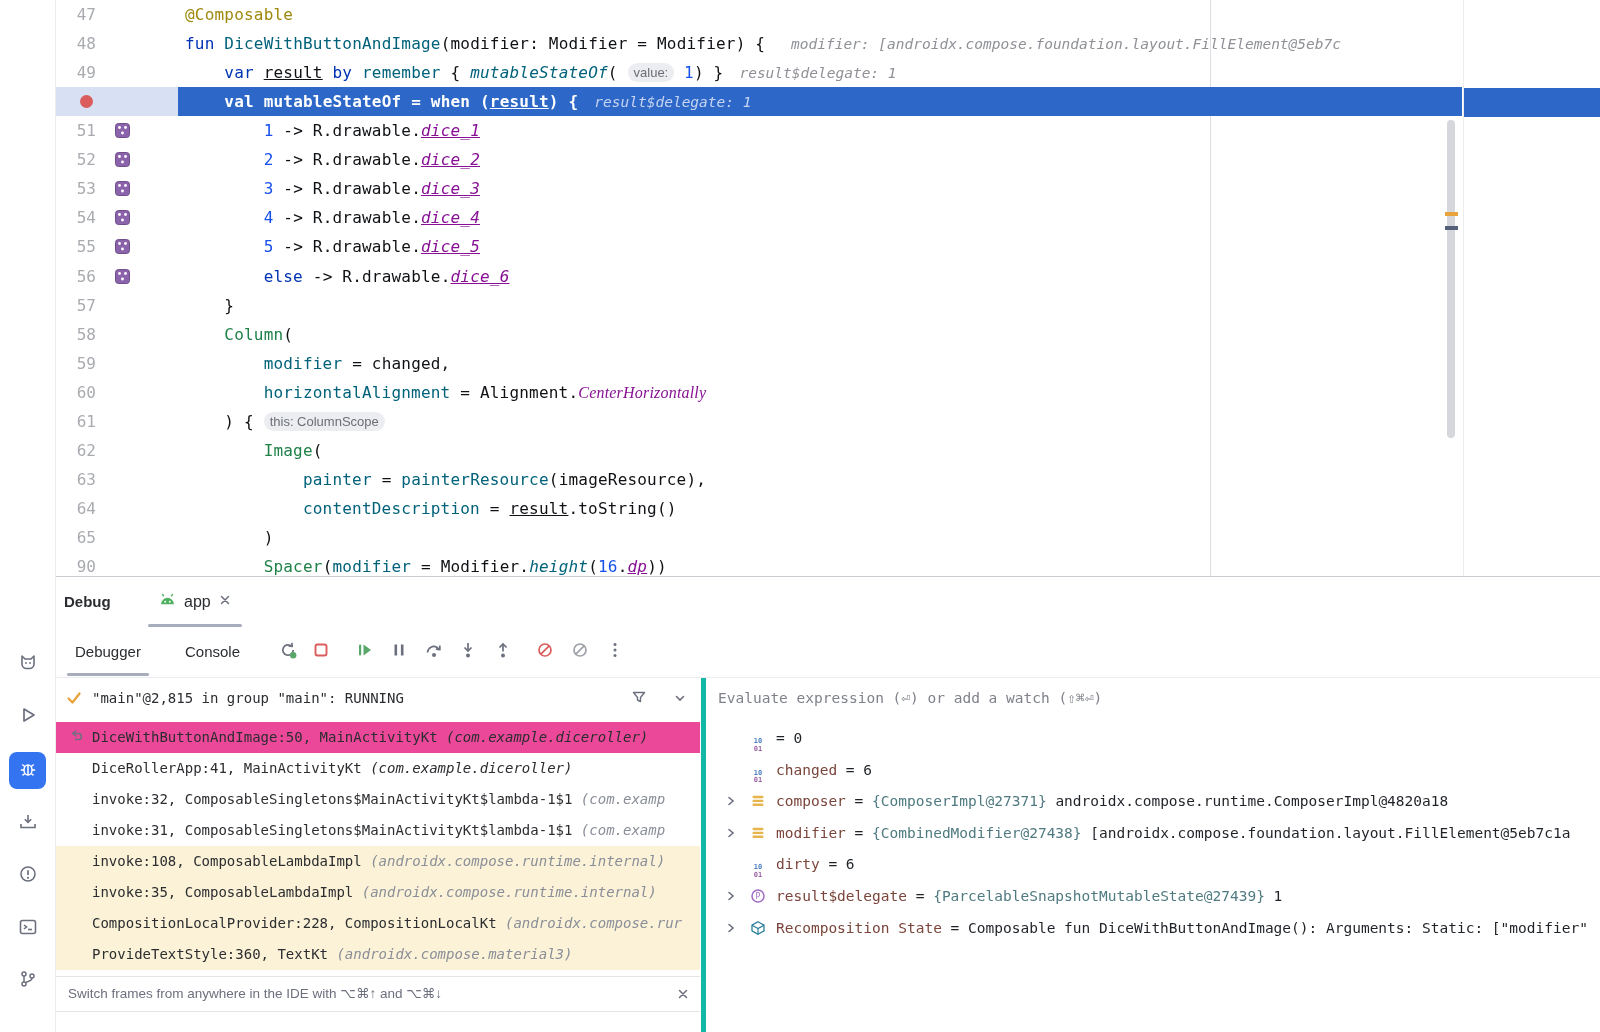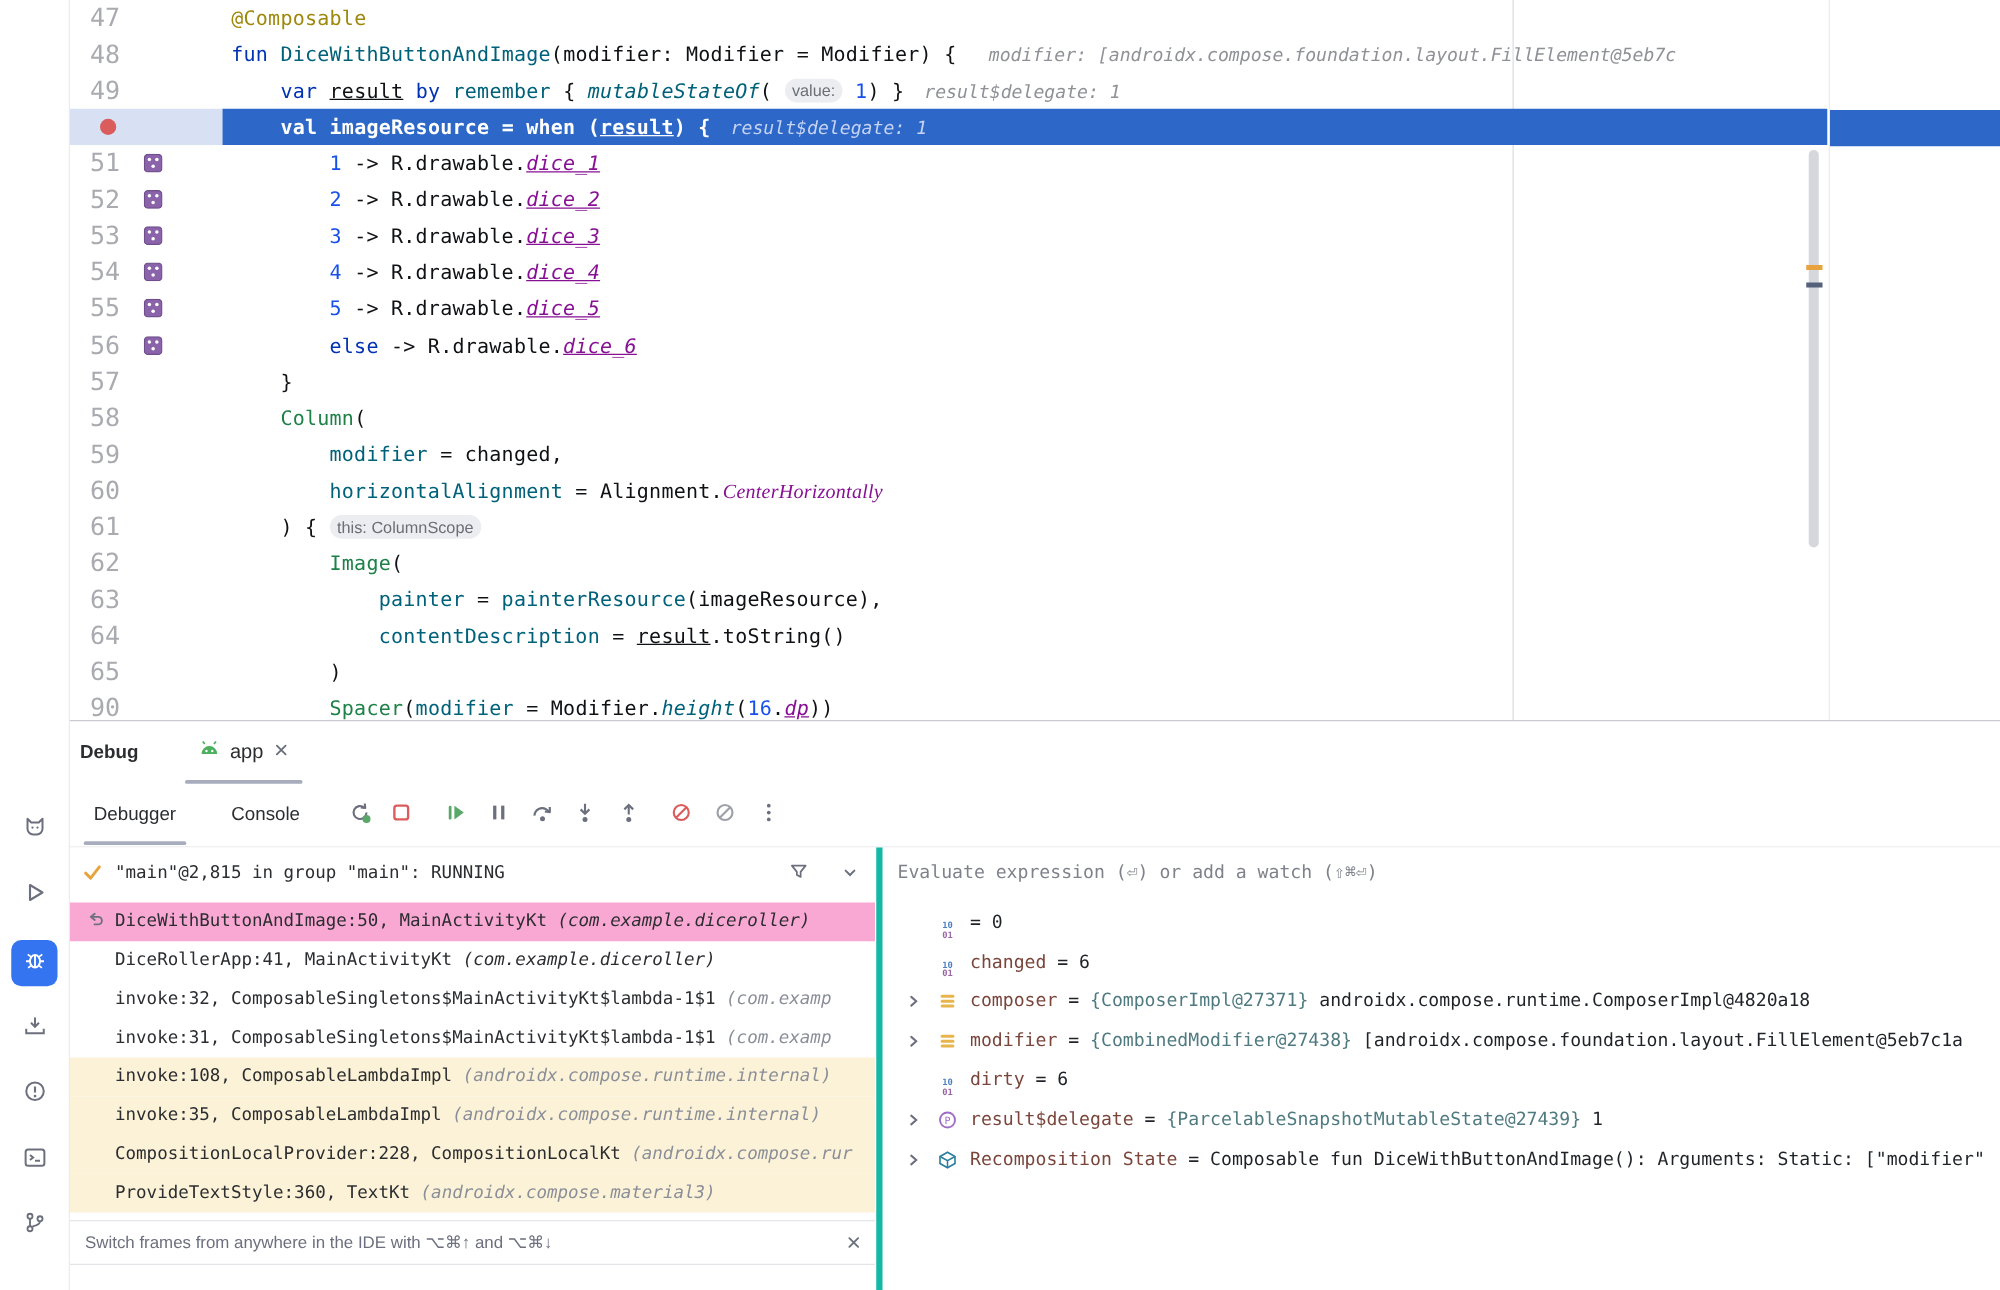--- a/index.html
+++ b/index.html
@@ -8,21 +8,21 @@
   .activity-bar{position:absolute;left:0;top:0;width:55px;height:100%;background:#fff;border-right:1px solid #EBECF0;z-index:5;}
   .ab-btn{position:absolute;left:9px;width:37px;height:37px;border-radius:8px;display:flex;align-items:center;justify-content:center;}
   .ab-btn.sel{background:#3574F0;}
   
   .editor{position:absolute;left:56px;top:0;width:1406px;height:576px;background:#fff;overflow:hidden;}
   .wrap-guide{position:absolute;left:1154px;top:0;width:1px;height:100%;background:#DCDEE3;}
   .line{position:absolute;left:0;width:100%;height:29px;}
   .bgc{position:absolute;left:122px;right:0;top:0;height:29px;background:#2D68C8;z-index:0;}
   .bgg{position:absolute;left:0;width:122px;top:0;height:29px;background:#D8E1F4;z-index:0;}
   .gutter{position:absolute;left:0;top:0;width:122px;height:29px;z-index:1;}
-  .lnum{position:absolute;left:0;top:0;width:40px;text-align:right;font-family:"DejaVu Sans Mono",monospace;font-size:20px;line-height:29px;color:#A9ABB0;}
+  .lnum{position:absolute;left:0;top:0;width:40px;text-align:right;font-family:"DejaVu Sans Mono",monospace;font-size:16px;line-height:29px;color:#A9ABB0;}
   .bp{position:absolute;left:24px;top:8px;width:13px;height:13px;border-radius:50%;background:#DB5C5C;}
   .gicon{position:absolute;left:59px;top:7px;}
   .code{position:absolute;left:129px;top:0;height:29px;white-space:pre;font-family:"DejaVu Sans Mono","DejaVu Sans",monospace;font-size:16px;line-height:29px;letter-spacing:0.2px;z-index:1;color:#0F1114;}
   .tk-k{color:#0033B3;}
   .tk-fn{color:#00627A;}
   .tk-itfn{color:#00627A;font-style:italic;}
   .tk-cf{color:#1E8148;}
   .tk-num{color:#1750EB;}
   .tk-ann{color:#9E880D;}
   .tk-p{color:#0F1114;}
@@ -53,21 +53,21 @@
   .dtoolbar{position:absolute;left:218px;top:11px;height:28px;display:flex;}
   .tbtn{width:28px;height:28px;display:flex;align-items:center;justify-content:center;border-radius:4px;}
   .content{position:absolute;left:0;top:101px;right:0;bottom:0;}
   
   .frames{position:absolute;left:0;top:0;width:644px;height:100%;background:#fff;overflow:hidden;}
   .fcheck{position:absolute;left:9px;top:11px;}
   .fthread{position:absolute;left:36px;top:0;line-height:40px;font-family:"DejaVu Sans Mono","DejaVu Sans",monospace;font-size:14px;color:#2B2D30;}
   .ffilter{position:absolute;left:574px;top:10px;}
   .fchev{position:absolute;left:617px;top:13px;}
   .frow{position:absolute;left:0;width:100%;height:31px;font-family:"DejaVu Sans Mono","DejaVu Sans",monospace;font-size:14px;}
-  .frow.sel{background:#f9a8d4;}
+  .frow.sel{background:#ec4899;}
   .frow.lib{background:#FBF2D7;}
   .frow .fic{position:absolute;left:11px;top:6px;}
   .frow .txt{position:absolute;left:36px;top:0;line-height:31px;white-space:nowrap;overflow:hidden;right:0;color:#2B2D30;}
   .pkg-dark{font-style:italic;color:#2B2D30;}
   .pkg-gray{font-style:italic;color:#8A8E98;}
   .frames-hint{position:absolute;left:0;top:298px;width:644px;height:34px;background:#fff;border-top:1px solid #E3E5E9;border-bottom:1px solid #E3E5E9;}
   .fh-text{position:absolute;left:12px;line-height:33px;font-size:13.5px;color:#6C707E;white-space:nowrap;}
   .fh-close{position:absolute;right:10px;top:10px;}
   
   .vars{position:absolute;left:645px;top:0;right:0;height:100%;border-left:5px solid #14b8a6;overflow:hidden;background:#fff;}
@@ -160,21 +160,21 @@
           <div class="lnum">49</div>
         </div>
         <div class="code" style="padding-left: 39.32px;"><span class="tk-k">var </span><span class="tk-uv">result</span><span class="tk-p"> </span><span class="tk-k">by</span><span class="tk-p"> </span><span class="tk-fn">remember</span><span class="tk-p"> { </span><span class="tk-itfn">mutableStateOf</span><span class="tk-p">( </span><span class="tk-chip">value:</span><span class="tk-p"> </span><span class="tk-num">1</span><span class="tk-p">) }</span><span class="hint">result$delegate: 1</span></div>
       </div>
       <div class="line current" style="top: 87.18px;">
         <div class="bgg"></div>
         <div class="bgc"></div>
         <div class="gutter">
           <div class="bp"></div>
         </div>
-        <div class="code" style="padding-left: 39.32px;"><span class="tk-k">val </span><span class="tk-p">imageResource = </span><span class="tk-k">when</span><span class="tk-p"> (</span><span class="tk-uv">result</span><span class="tk-p">) {</span><span class="hint">result$delegate: 1</span></div>
+        <div class="code" style="padding-left: 39.32px;"><span class="tk-k">val </span><span class="tk-p">mutableStateOf = </span><span class="tk-k">when</span><span class="tk-p"> (</span><span class="tk-uv">result</span><span class="tk-p">) {</span><span class="hint">result$delegate: 1</span></div>
       </div>
       <div class="line" style="top: 116.24px;">
         <div class="gutter">
           <div class="lnum">51</div>
           <div class="gicon"><svg width="15" height="15" viewBox="0 0 15 15">
               <rect x="0.5" y="0.5" width="14" height="14" rx="3" fill="#8A63AA" stroke="#6F4E8C"></rect>
               <circle cx="4.5" cy="4.5" r="1.4" fill="#fff"></circle>
               <circle cx="10.5" cy="4.5" r="1.4" fill="#fff"></circle>
               <circle cx="7.5" cy="10" r="1.4" fill="#fff"></circle>
             </svg></div>

